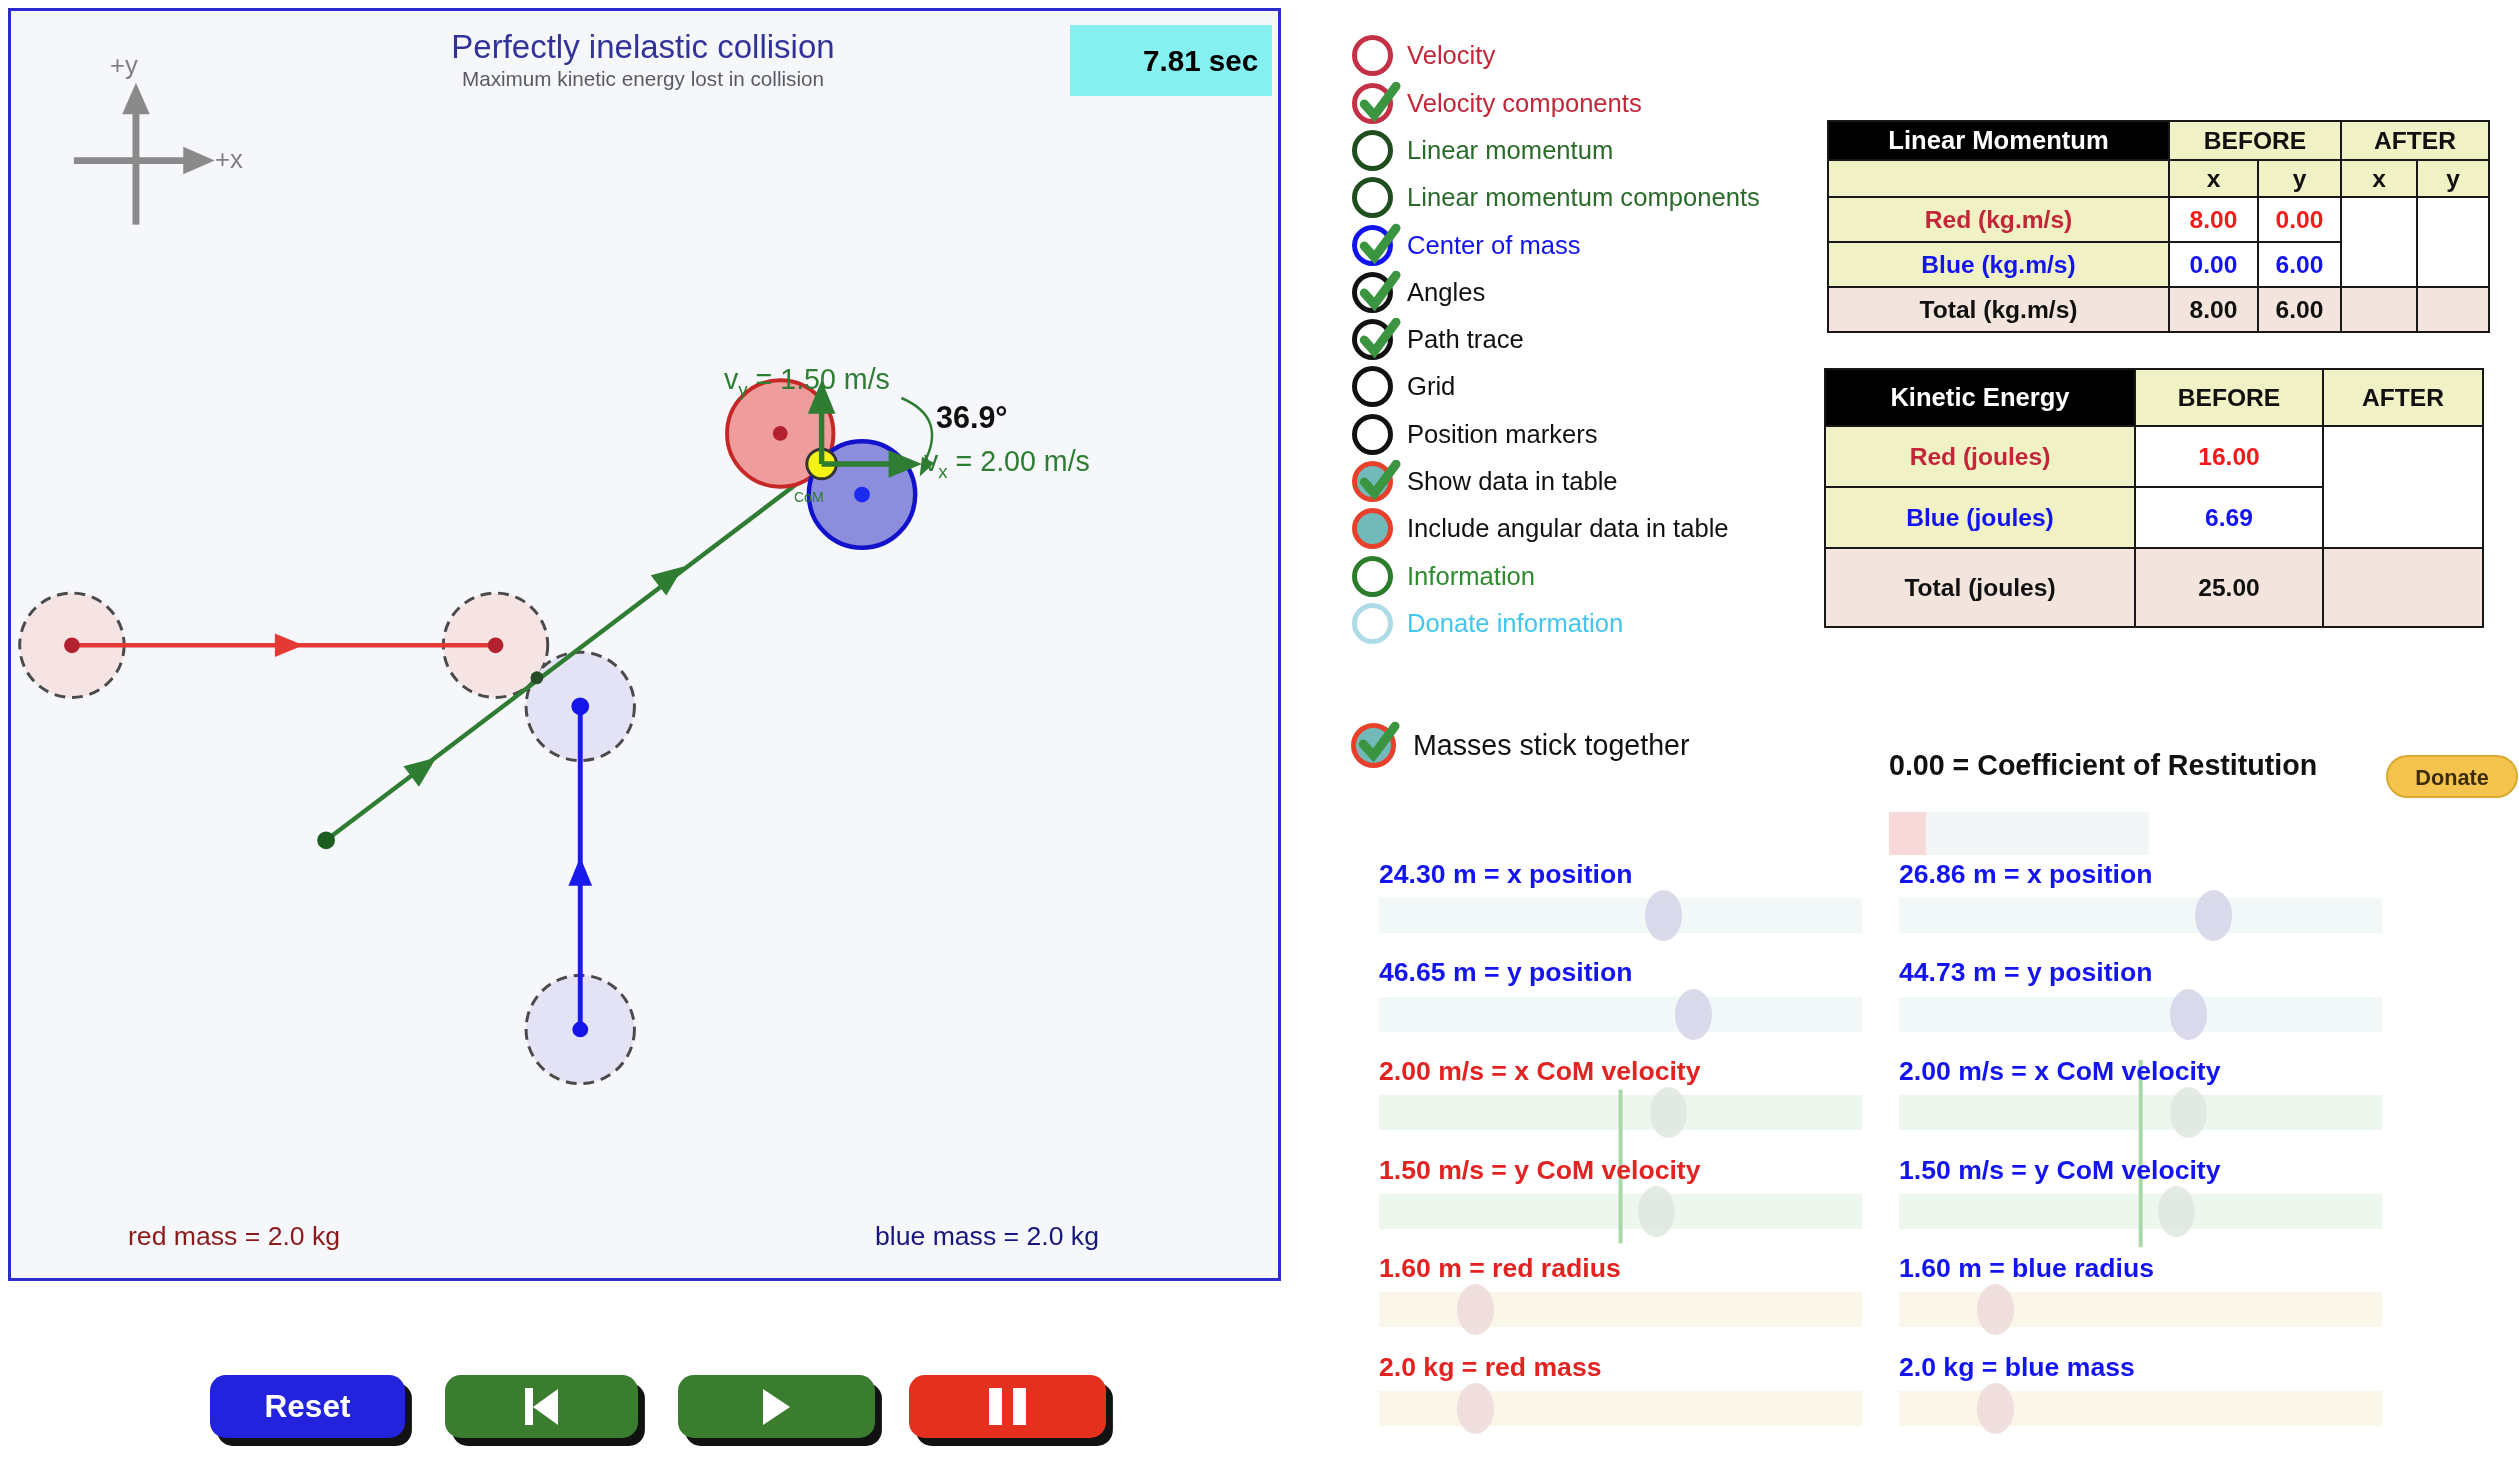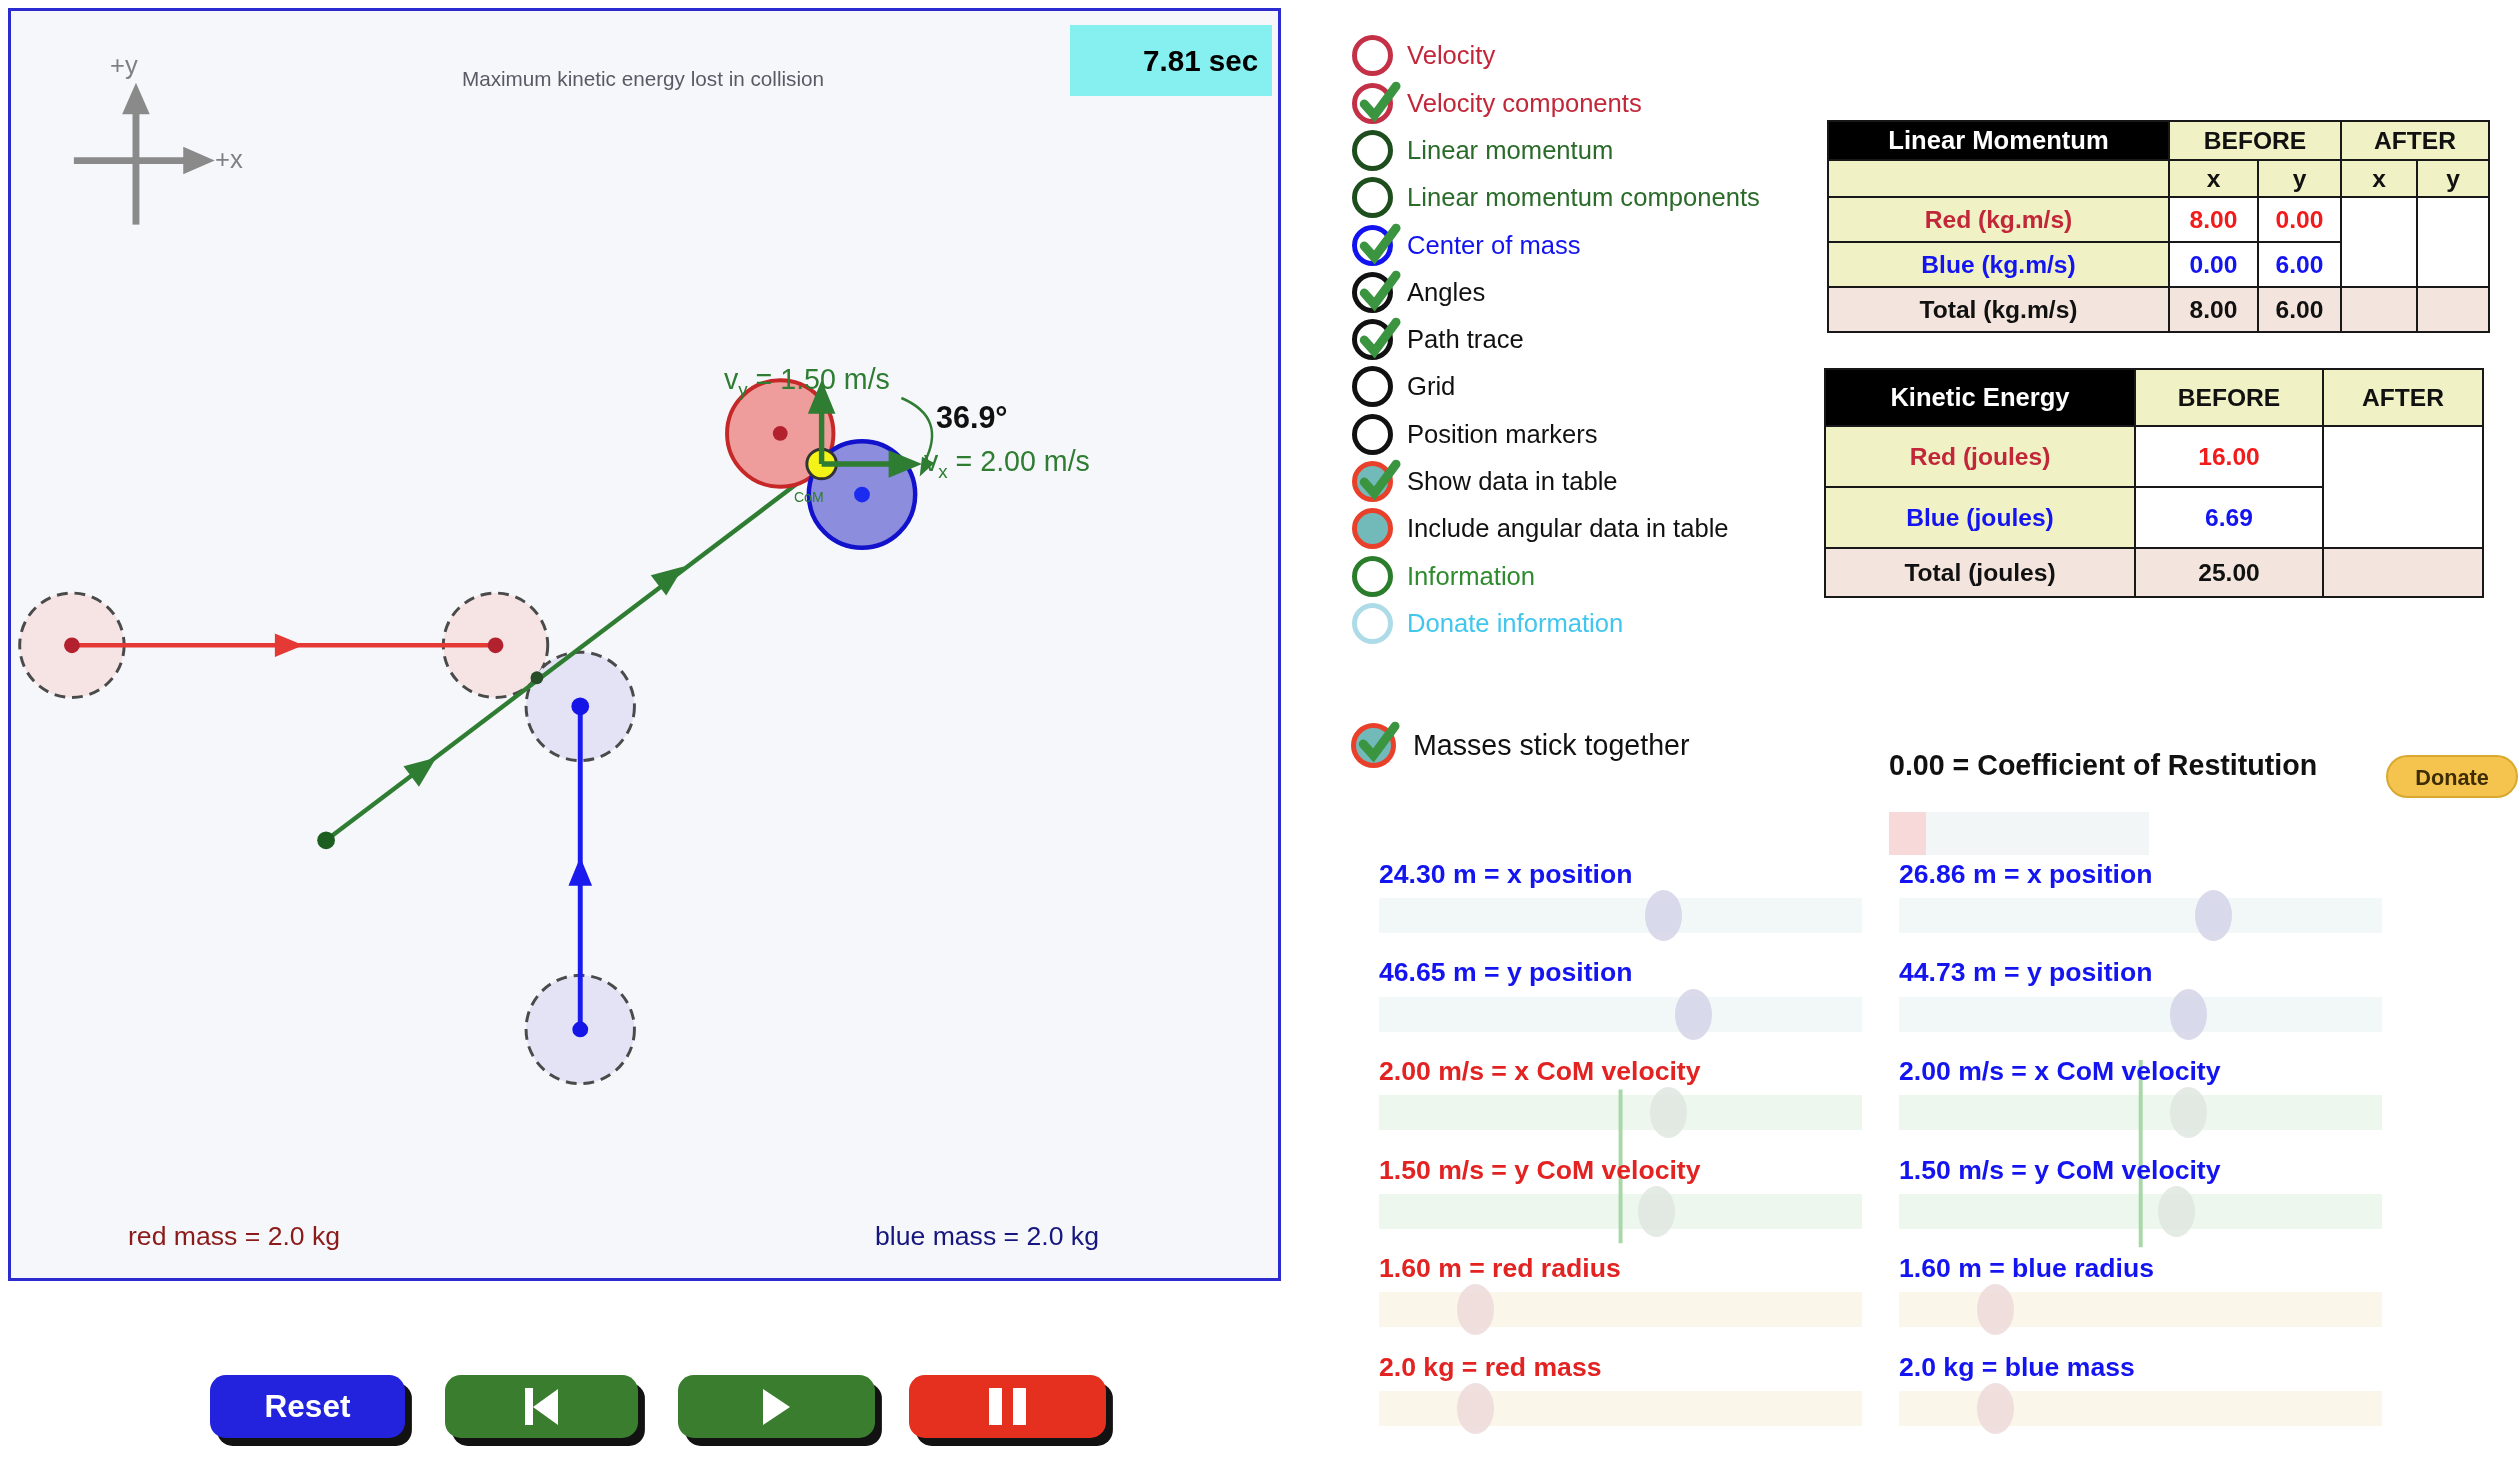--- a/index.html
+++ b/index.html
@@ -159,20 +159,21 @@
       <path d="M 915 404 Q 962 424 938 470" fill="none" stroke="#2e7d32" stroke-width="2.5"></path>
       <polygon points="12,0 -7,-7 -7,7" transform="translate(939 473) rotate(117)" fill="#2e7d32"></polygon>
     </g>
 
     <g stroke="#a8d8a8" stroke-width="4">
       <line x1="1645" y1="1106" x2="1645" y2="1262"></line>
       <line x1="2173" y1="1076" x2="2173" y2="1266"></line>
     </g>
   </svg>
 
+  <div class="abs txt" id="title">Perfectly inelastic collision</div>
   <div class="abs txt" id="subtitle">Maximum kinetic energy lost in collision</div>
   <div class="abs" id="timer">7.81 sec</div>
   <div class="abs txt axis-lab" style="left:110px;top:51px;">+y</div>
   <div class="abs txt axis-lab" style="left:215px;top:145px;">+x</div>
   <div class="abs txt green-lab" style="left:724px;top:363px;"><span>v</span><sub>y</sub><span> = 1.50 m/s</span></div>
   <div class="abs txt green-lab" style="left:924px;top:445px;"><span>v</span><sub>x</sub><span> = 2.00 m/s</span></div>
   <div class="abs txt" id="angle-lab" style="left:936px;top:400px;">36.9°</div>
   <div class="abs txt" id="com-lab" style="left:794px;top:489px;">CoM</div>
   <div class="abs txt mass-lab" style="left:128px;top:1221px;color:#8b1a1a;">red mass = 2.0 kg</div>
   <div class="abs txt mass-lab" style="left:875px;top:1221px;color:#16167e;">blue mass = 2.0 kg</div>
@@ -288,21 +289,21 @@
     </tr>
     <tr style="height:61px">
       <td class="td-yel red-t">Red (joules)</td>
       <td class="td-white redv">16.00</td>
       <td class="td-white" rowspan="2"></td>
     </tr>
     <tr style="height:61px">
       <td class="td-yel blue-t">Blue (joules)</td>
       <td class="td-white bluev">6.69</td>
     </tr>
-    <tr style="height:49px">
+    <tr style="height:79px">
       <td class="td-pink">Total (joules)</td>
       <td class="td-pink">25.00</td>
       <td class="td-pink"></td>
     </tr>
   </tbody>
     </table>
 
   <div class="abs txt" id="rest-label">0.00 = Coefficient of Restitution</div>
   <div class="abs" id="donate-btn">Donate</div>
 

